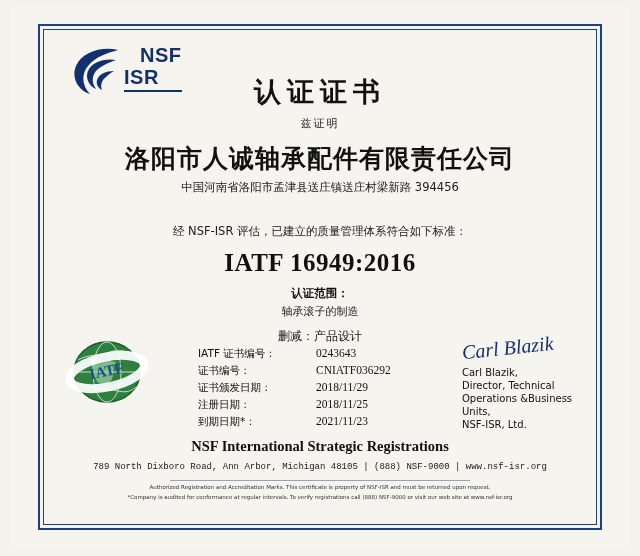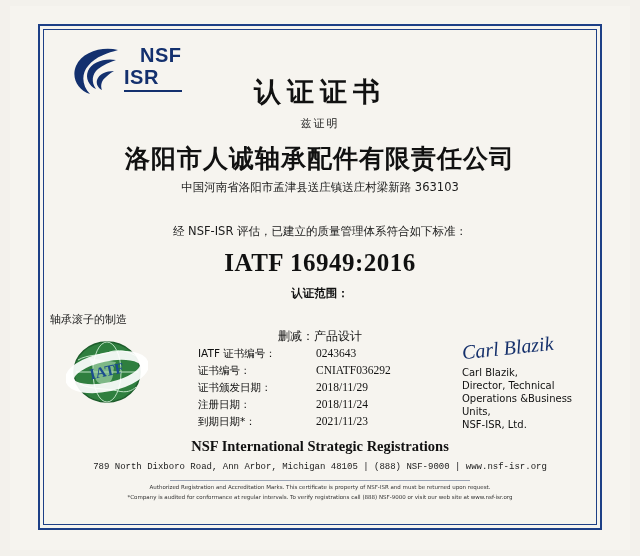--- a/index.html
+++ b/index.html
@@ -164,24 +164,24 @@
     text-align: center;
     font-family: "DejaVu Sans", sans-serif;
     font-weight: bold;
     font-size: 11.5px;
     color: #111111;
   }
   .scope-body {
     position: absolute;
     left: 0; right: 0;
     top: 270px;
+    text-align: center;
     font-family: "DejaVu Sans", sans-serif;
     font-size: 11px;
     color: #1b1b1b;
-    margin-top: 8px;
   }
   .exclusion {
     position: absolute;
     left: 0; right: 0;
     top: 294px;
     text-align: center;
     font-family: "DejaVu Sans", sans-serif;
     font-weight: normal;
     font-size: 12px;
     color: #111111;
@@ -303,21 +303,21 @@
           <path d="M42 27 C34 27 27 30 25 36 C24 40 26 44 30 46 C28 41 30 36 34 33 C37 30 40 28 42 27 Z" fill="#13306e"></path>
         </svg>
         <div class="nsf-text">NSF</div>
         <div class="isr-text">ISR</div>
         <div class="rule"></div>
       </div>
 
       <div class="cert-title">认证证书</div>
       <div class="hereby">兹证明</div>
       <div class="company">洛阳市人诚轴承配件有限责任公司</div>
-      <div class="address">中国河南省洛阳市孟津县送庄镇送庄村梁新路 363103</div>
+      <div class="address">中国河南省洛阳市孟津县送庄镇送庄村梁新路 394456</div>
       <div class="assess-line">经 NSF-ISR 评估，已建立的质量管理体系符合如下标准：</div>
       <div class="standard">IATF 16949:2016</div>
       <div class="scope-head">认证范围：</div>
       <div class="scope-body">轴承滚子的制造</div>
       <div class="exclusion">删减：产品设计</div>
 
       <svg class="iatf-seal" viewBox="0 0 82 76">
         <ellipse cx="41" cy="38" rx="33" ry="30" fill="#2f7f3f"></ellipse>
         <ellipse cx="41" cy="38" rx="33" ry="30" fill="none" stroke="#1d5c2b" stroke-width="1.5"></ellipse>
         <path d="M12 26 C22 20 34 22 44 18 C52 15 62 17 70 22" stroke="#bfe3c6" stroke-width="1" fill="none"></path>
@@ -337,21 +337,21 @@
         <div class="row">
           <span class="lbl">证书编号：</span>
           <span class="val">CNIATF036292</span>
         </div>
         <div class="row">
           <span class="lbl">证书颁发日期：</span>
           <span class="val">2018/11/29</span>
         </div>
         <div class="row">
           <span class="lbl">注册日期：</span>
-          <span class="val">2018/11/24</span>
+          <span class="val">2018/11/25</span>
         </div>
         <div class="row">
           <span class="lbl">到期日期*：</span>
           <span class="val">2021/11/23</span>
         </div>
       </div>
 
       <div class="signature">
         <div class="sig-script">Carl Blazik</div>
         <div class="sig-lines">

